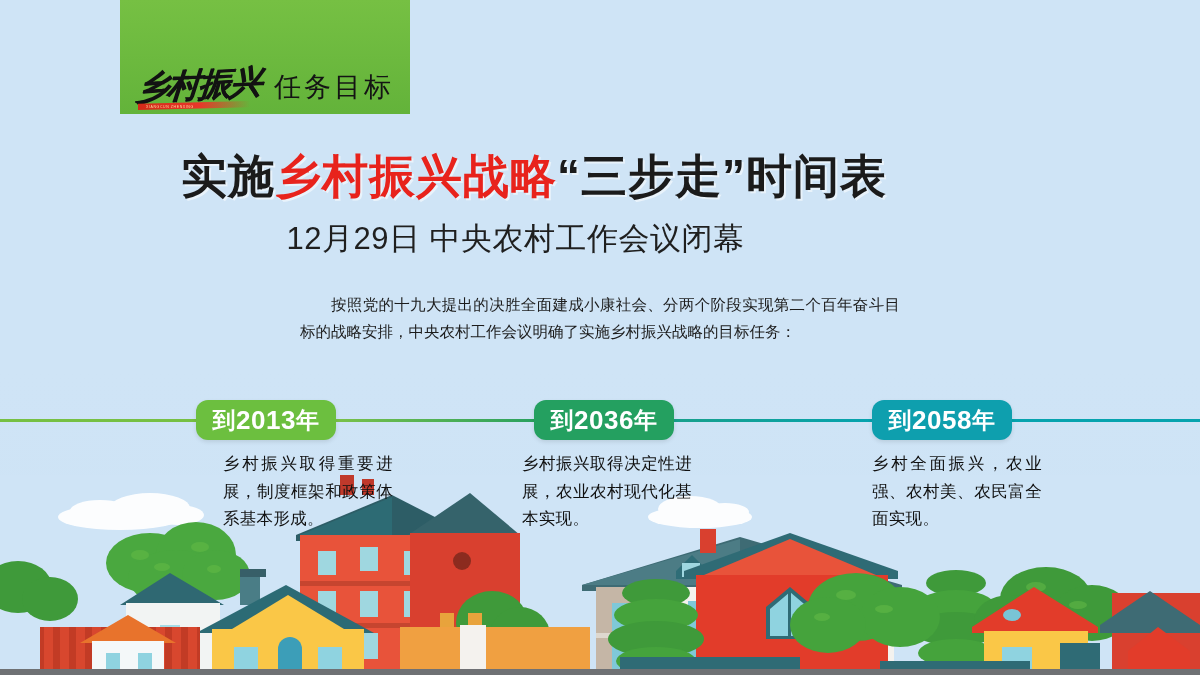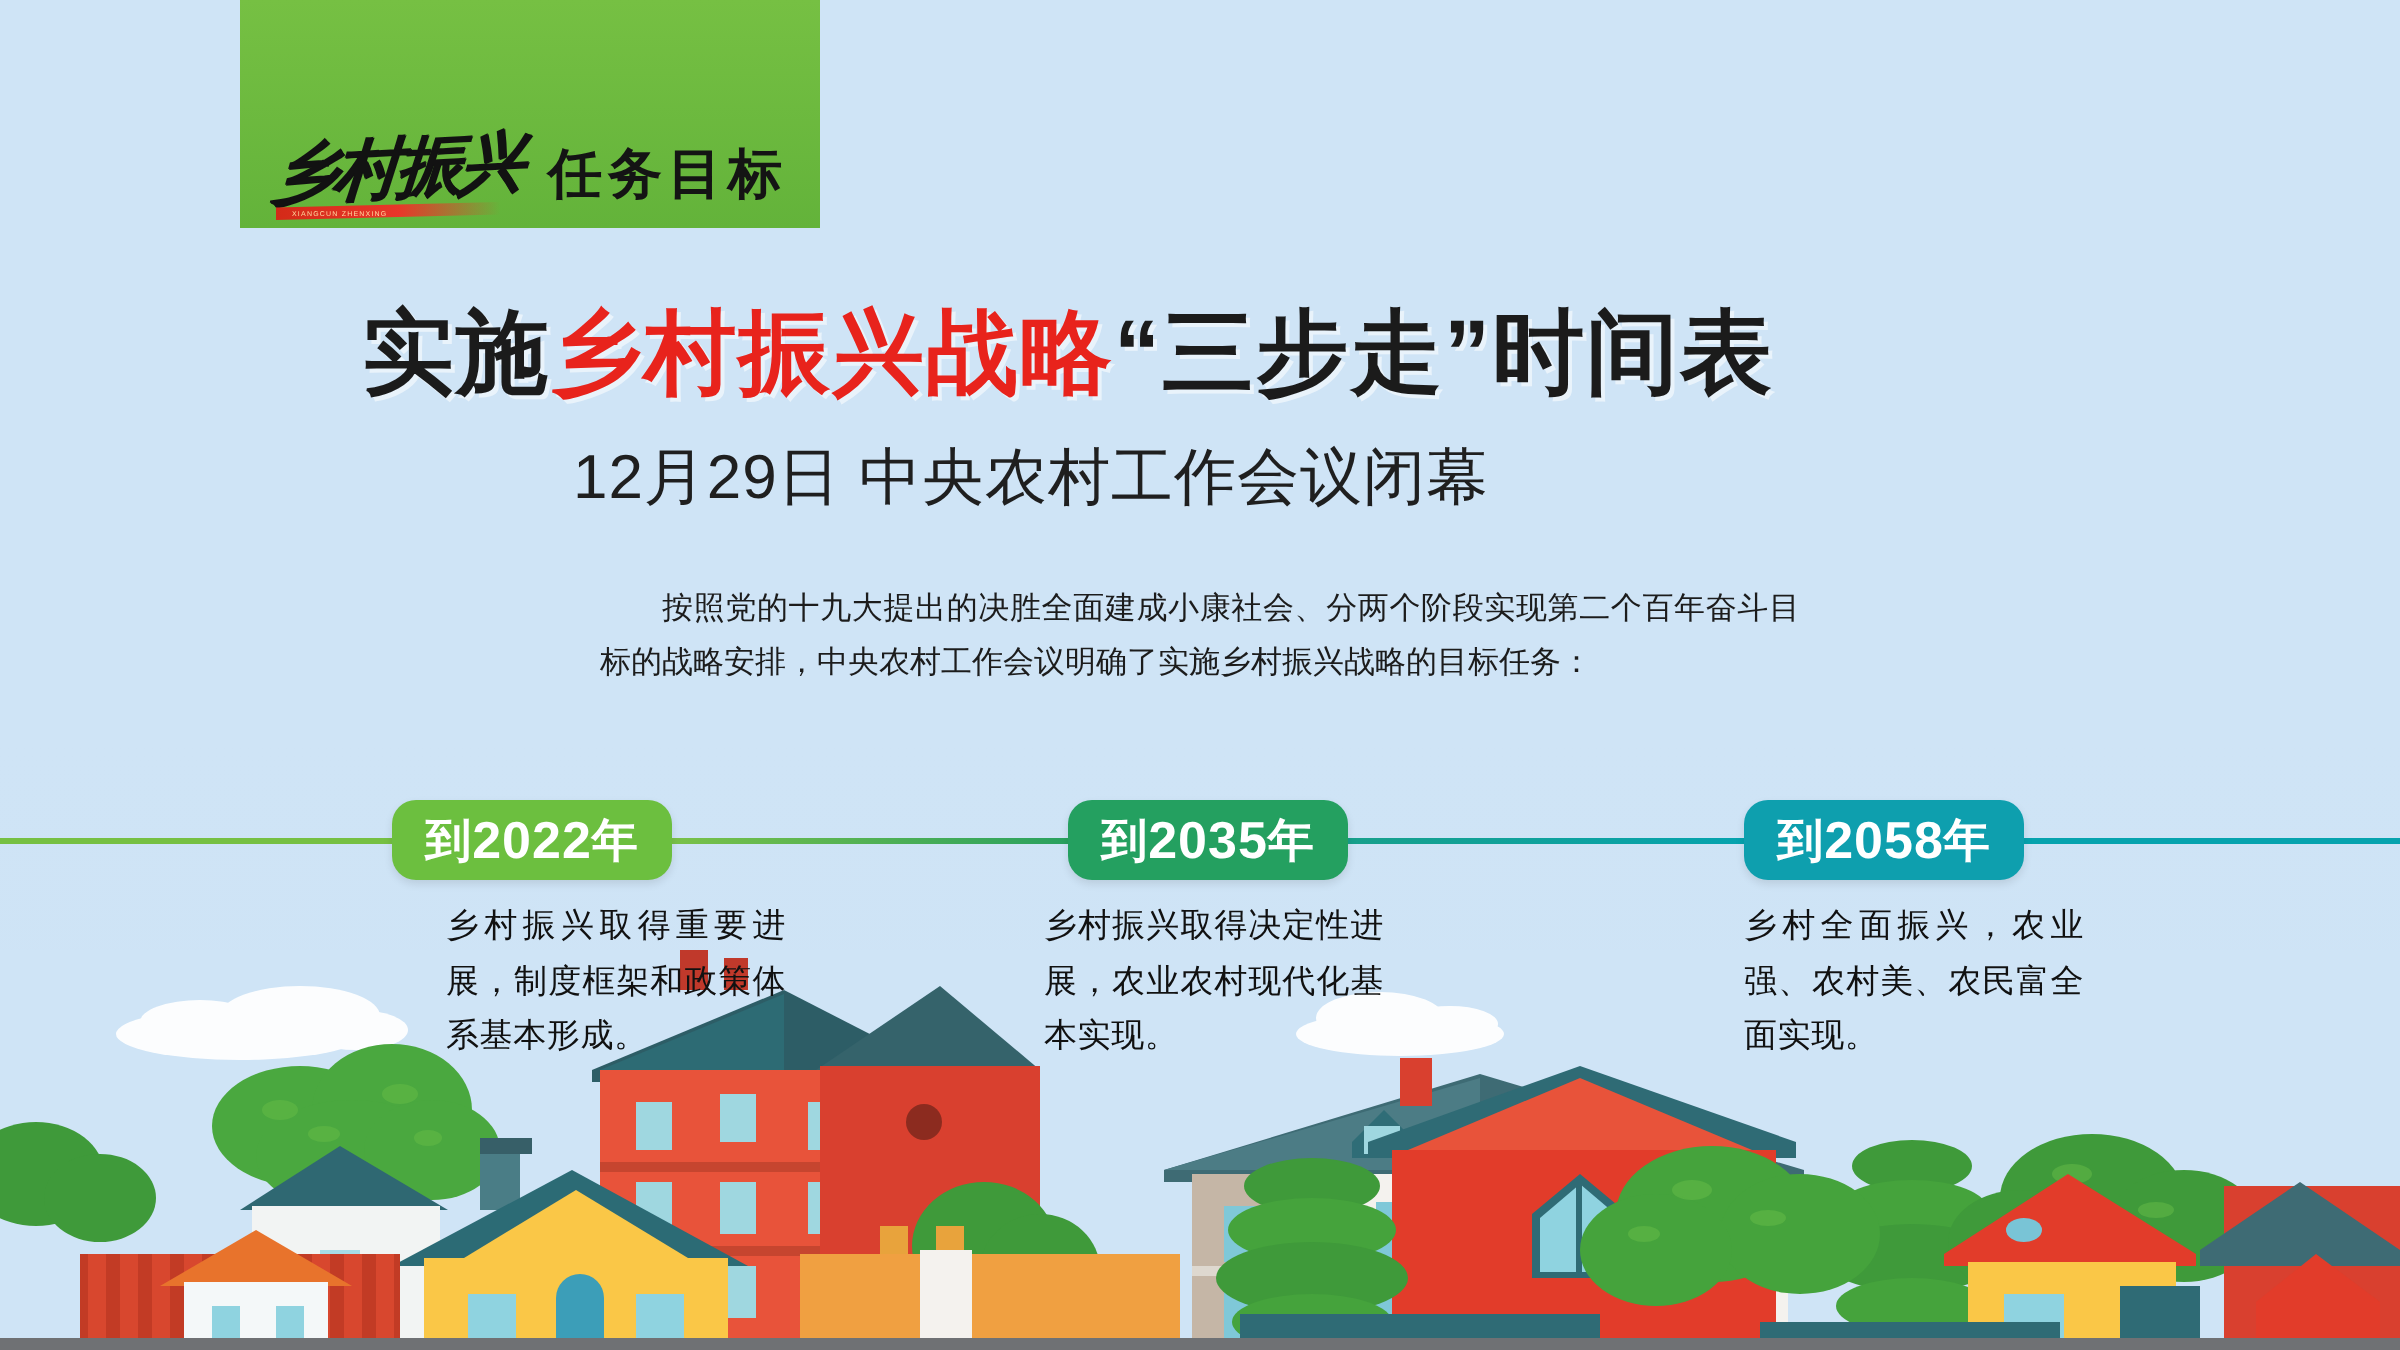--- a/index.html
+++ b/index.html
@@ -36,21 +36,21 @@
     position:absolute; left:2px; bottom:-8px; width:112px; height:9px;
     background:linear-gradient(90deg,#d42a18 0%,#e8372a 55%,rgba(232,55,42,0) 100%);
     clip-path:polygon(0 30%,100% 0,100% 70%,0 100%);
   }
   .logo-swoosh-txt{
     position:absolute; left:10px; bottom:-7px; font-size:3.5px;
     color:#ffd9a0; letter-spacing:0.6px; white-space:nowrap;
     font-family:"Liberation Sans",sans-serif;
   }
   .logo-sub{
-    font-size:27px; font-weight:bold; color:#141414;
+    font-size:27px; font-weight:normal; color:#141414;
     letter-spacing:3px; line-height:1;
     font-family:"Liberation Sans","DejaVu Sans",sans-serif;
     padding-bottom:1px;
   }
 
   
   .title-main{
     position:absolute; left:0; top:146px; width:1068px;
     text-align:center; font-size:46px; font-weight:bold;
     color:#1b1b1b; letter-spacing:1px; white-space:nowrap;
@@ -341,26 +341,26 @@
 
   <div class="para">按照党的十九大提出的决胜全面建成小康社会、分两个阶段实现第二个百年奋斗目标的战略安排，中央农村工作会议明确了实施乡村振兴战略的目标任务：</div>
 
   <div class="tl-line tl-seg-a"></div>
   <div class="tl-line tl-seg-b"></div>
   <div class="tl-line tl-seg-c"></div>
   <div class="tl-line tl-seg-d"></div>
 
   <div class="badge b1">
     <span>到</span>
-      <span class="yr">2022</span>
+      <span class="yr">2013</span>
       <span>年</span>
   </div>
   <div class="badge b2">
     <span>到</span>
-      <span class="yr">2035</span>
+      <span class="yr">2036</span>
       <span>年</span>
   </div>
   <div class="badge b3">
     <span>到</span>
       <span class="yr">2058</span>
       <span>年</span>
   </div>
 
   <div class="step-txt s1">乡村振兴取得重要进展，制度框架和政策体系基本形成。</div>
   <div class="step-txt s2">乡村振兴取得决定性进展，农业农村现代化基本实现。</div>

